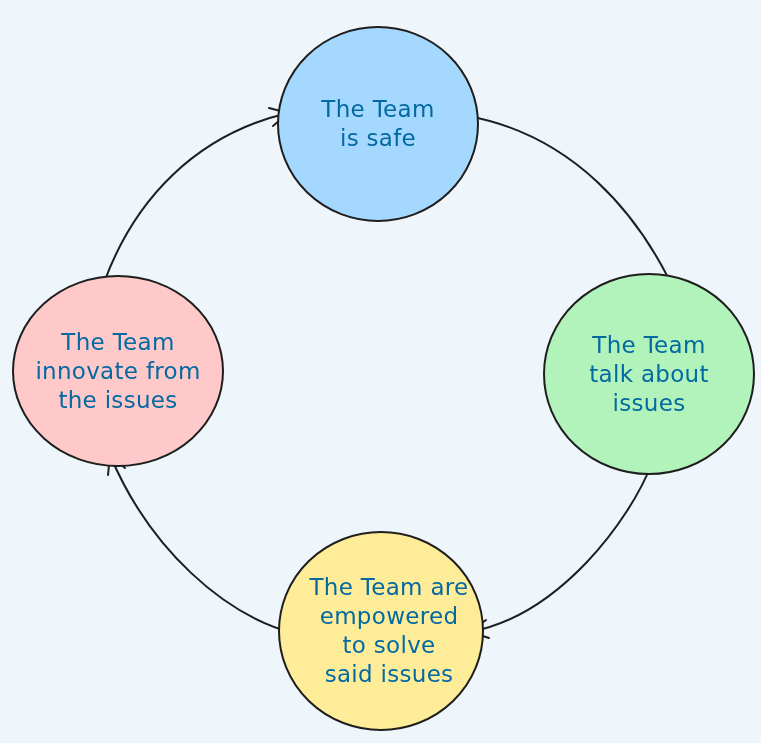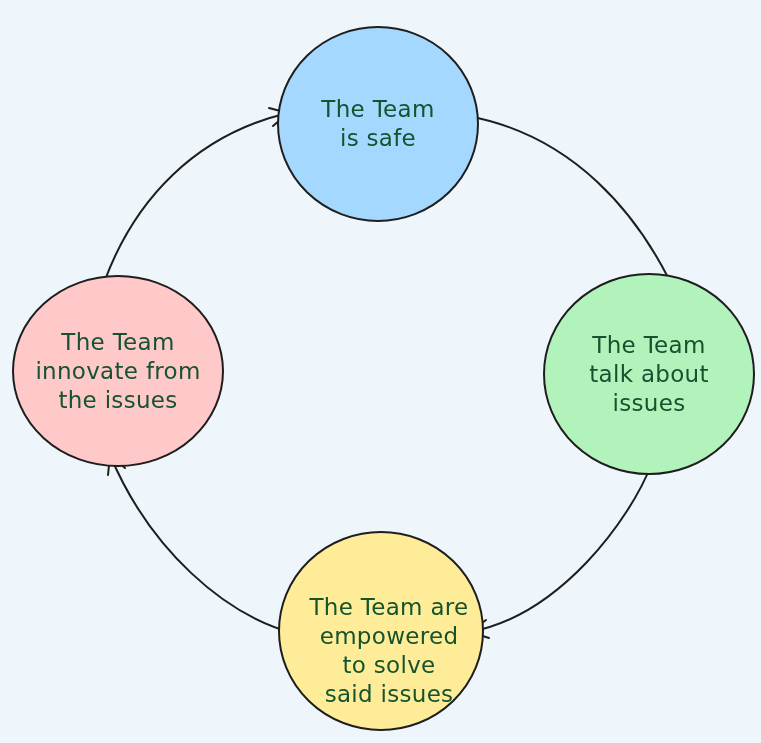--- a/index.html
+++ b/index.html
@@ -37,21 +37,21 @@
     white-space: pre-line;
     font-size: 23px;
     line-height: 29px;
     letter-spacing: 0.3px;
     pointer-events: none;
   }
 </style>
 </head>
 <body>
 
-<div class="canvas" style="background-color: rgb(238, 246, 252); color: #14532d;">
+<div class="canvas" style="background-color: rgb(238, 246, 252); color: #0369a1;">
 
   <svg class="diagram-svg" width="761" height="743" viewBox="0 0 761 743">
 
     <g>
       <path class="edge" d="M 468 116 C 570 135 640 210 681 305" style="stroke: rgb(30, 30, 30);"></path>
       <path class="edge" d="M 683 285 L 681 305 L 665 292" style="stroke: rgb(30, 30, 30);"></path>
 
       <path class="edge" d="M 652 463 C 630 520 560 615 470 632" style="stroke: rgb(30, 30, 30);"></path>
       <path class="edge" d="M 489 638 L 470 632 L 486 620" style="stroke: rgb(30, 30, 30);"></path>
 
@@ -71,21 +71,21 @@
     <ellipse class="shape" cx="118" cy="371" rx="105" ry="95" style="fill: rgb(255, 201, 201); stroke: rgb(30, 30, 30);"></ellipse>
   </svg>
 
   <div class="node-label" style="left:278px; top:74px; width:200px; height:100px;">The Team
 is safe</div>
 
   <div class="node-label" style="left:549px; top:314px; width:200px; height:120px;">The Team
 talk about
 issues</div>
 
-  <div class="node-label" style="left:281px; top:585px; width:216px; height:132px;">The Team are
+  <div class="node-label" style="left:281px; top:565px; width:216px; height:132px;">The Team are
 empowered
 to solve
 said issues</div>
 
   <div class="node-label" style="left:18px; top:311px; width:200px; height:120px;">The Team
 innovate from
 the issues</div>
 </div>
 
 </body></html>

